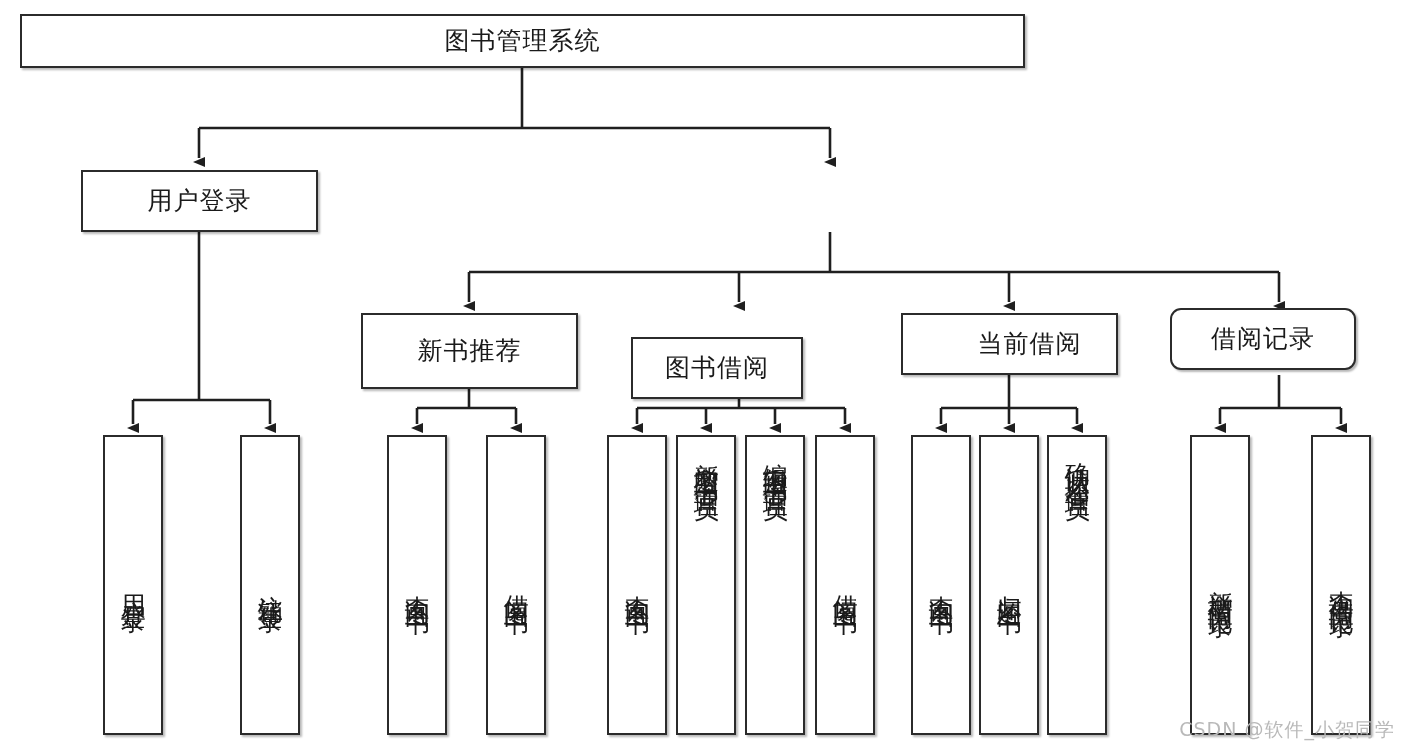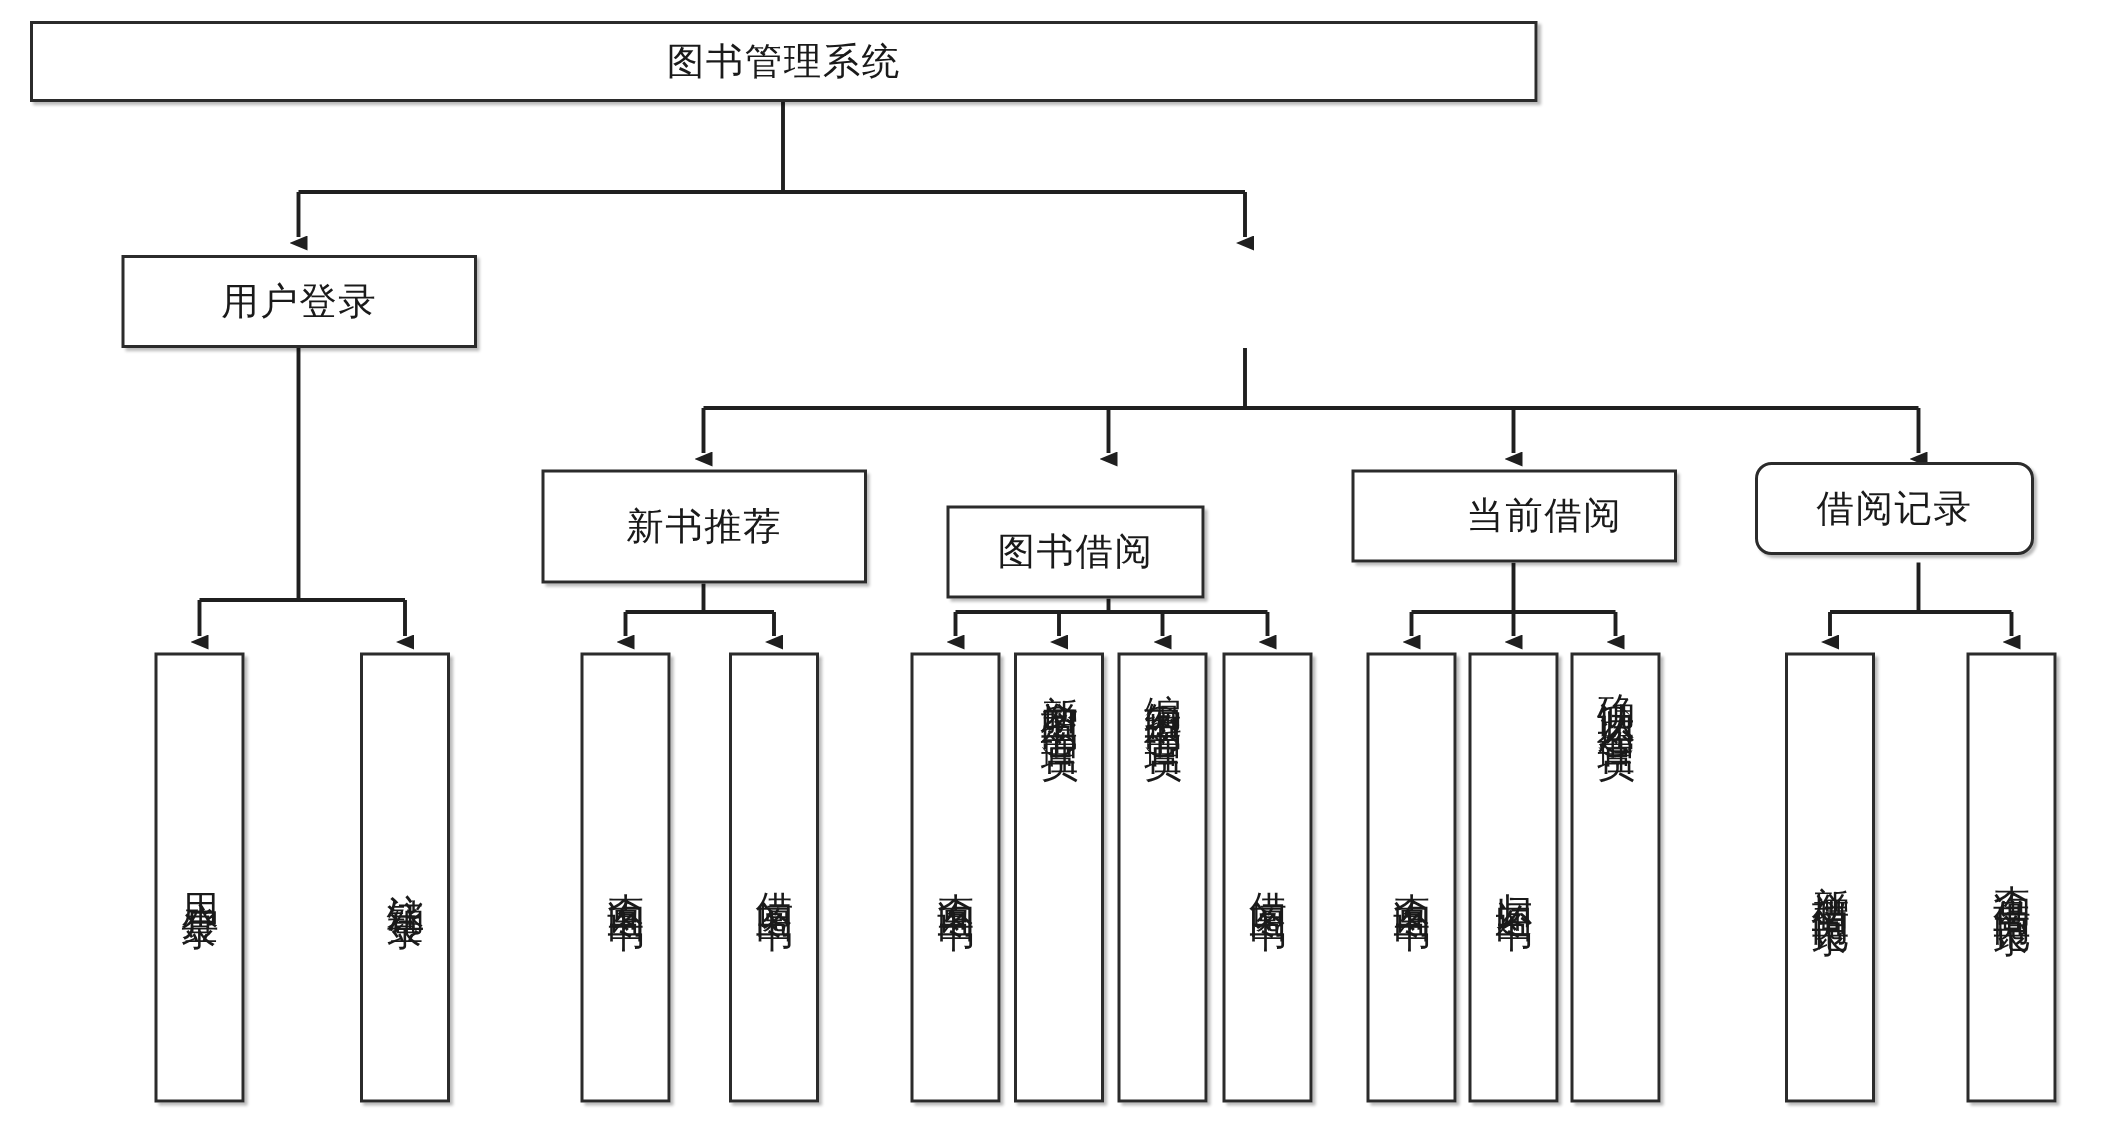--- a/index.html
+++ b/index.html
@@ -141,14 +141,15 @@
   <div class="node v" style="left:911px;top:435px;width:60px;height:300px;">查询图书</div>
 
   <div class="node v" style="left:979px;top:435px;width:60px;height:300px;">归还图书</div>
 
   <div class="node v toptext" style="left:1047px;top:435px;width:60px;height:300px;">确认归还（管理员）</div>
 
   <div class="node v" style="left:1190px;top:435px;width:60px;height:300px;">新增借阅记录</div>
 
   <div class="node v" style="left:1311px;top:435px;width:60px;height:300px;">查询借阅记录</div>
 
+  <div class="watermark">CSDN @软件_小贺同学</div>
 
 </div>
 
 </body></html>

